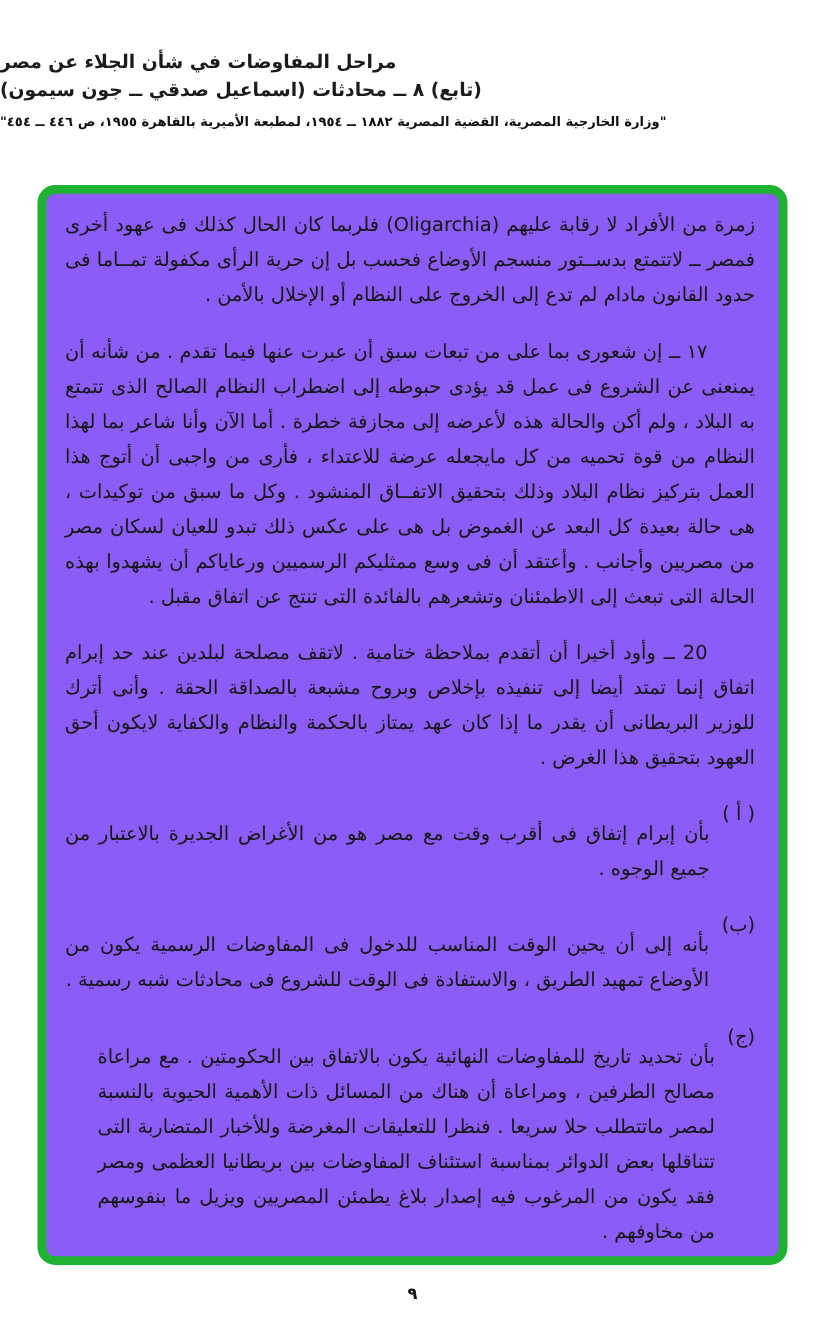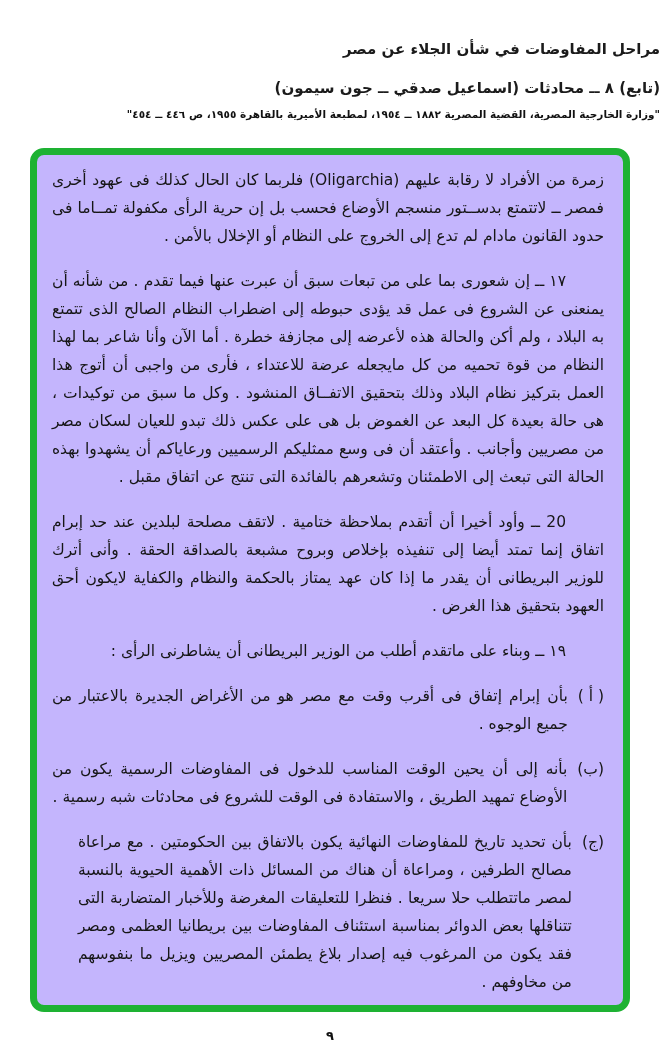--- a/index.html
+++ b/index.html
@@ -11,52 +11,52 @@
     width:660px;height:1057px;background:#ffffff;
     font-family:"DejaVu Sans", sans-serif;
     color:var(--ink);
   }
   .page{
     position:relative;width:660px;height:1057px;background:#ffffff;overflow:hidden;
   }
   
   .header{
     position:absolute;top:40px;left:0;right:0;
-    text-align:right;direction:rtl;
+    text-align:left;direction:rtl;
   }
   .header-title{
     font-size:15px;font-weight:bold;letter-spacing:0;
   }
   .header-subtitle{
-    font-size:15px;font-weight:bold;margin-top:21px;
+    font-size:15px;font-weight:bold;margin-top:5px;
   }
   .header-source{
     font-size:10.5px;font-weight:bold;margin-top:11px;color:#111;
   }
   
   .highlight-box{
     position:absolute;left:30px;top:148px;width:600px;height:864px;
     box-sizing:border-box;
     border:7px solid var(--green);
     border-radius:14px;
     padding:11px 19px 0 15px;
     overflow:hidden;
-    background:#c4b5fd;
+    background:#8b5cf6;
   }
   .doc{
     direction:rtl;text-align:justify;
     font-size:15.5px;line-height:28px;color:#161616;
   }
   .para{margin:0 0 17px;}
   .para.indent{text-indent:38px;}
   .list-item{
     display:flex;gap:10px;margin:0 0 17px;direction:rtl;
   }
   .list-marker{flex:0 0 auto;white-space:nowrap;}
-  .list-text{flex:1 1 auto;text-align:justify;}
+  .list-text{flex:1 1 auto;text-align:justify;margin-top:16px;}
   .list-item.deep .list-text{padding-left:26px;}
   
   .page-number{
     position:absolute;top:1028px;left:0;right:0;
     text-align:center;font-size:13px;font-weight:bold;color:#111;
   }
 </style>
 </head>
 <body>
 
@@ -70,21 +70,20 @@
 
   <div class="highlight-box">
     <div class="doc">
 
       <p class="para">زمرة من الأفراد لا رقابة عليهم (Oligarchia) فلربما كان الحال كذلك فى عهود أخرى فمصر ــ لاتتمتع بدســتور منسجم الأوضاع فحسب بل إن حرية الرأى مكفولة تمــاما فى حدود القانون مادام لم تدع إلى الخروج على النظام أو الإخلال بالأمن .</p>
 
       <p class="para indent">١٧ ــ إن شعورى بما على من تبعات سبق أن عبرت عنها فيما تقدم . من شأنه أن يمنعنى عن الشروع فى عمل قد يؤدى حبوطه إلى اضطراب النظام الصالح الذى تتمتع به البلاد ، ولم أكن والحالة هذه لأعرضه إلى مجازفة خطرة . أما الآن وأنا شاعر بما لهذا النظام من قوة تحميه من كل مايجعله عرضة للاعتداء ، فأرى من واجبى أن أتوج هذا العمل بتركيز نظام البلاد وذلك بتحقيق الاتفــاق المنشود . وكل ما سبق من توكيدات ، هى حالة بعيدة كل البعد عن الغموض بل هى على عكس ذلك تبدو للعيان لسكان مصر من مصريين وأجانب . وأعتقد أن فى وسع ممثليكم الرسميين ورعاياكم أن يشهدوا بهذه الحالة التى تبعث إلى الاطمئنان وتشعرهم بالفائدة التى تنتج عن اتفاق مقبل .</p>
 
       <p class="para indent">20 ــ وأود أخيرا أن أتقدم بملاحظة ختامية . لاتقف مصلحة لبلدين عند حد إبرام اتفاق إنما تمتد أيضا إلى تنفيذه بإخلاص وبروح مشبعة بالصداقة الحقة . وأنى أترك للوزير البريطانى أن يقدر ما إذا كان عهد يمتاز بالحكمة والنظام والكفاية لايكون أحق العهود بتحقيق هذا الغرض .</p>
 
-      <p class="para indent">١٩ ــ وبناء على ماتقدم أطلب من الوزير البريطانى أن يشاطرنى الرأى :</p>
 
       <div class="list-item">
         <span class="list-marker">( أ )</span>
         <span class="list-text">بأن إبرام إتفاق فى أقرب وقت مع مصر هو من الأغراض الجديرة بالاعتبار من جميع الوجوه .</span>
       </div>
 
       <div class="list-item">
         <span class="list-marker">(ب)</span>
         <span class="list-text">بأنه إلى أن يحين الوقت المناسب للدخول فى المفاوضات الرسمية يكون من الأوضاع تمهيد الطريق ، والاستفادة فى الوقت للشروع فى محادثات شبه رسمية .</span>
       </div>

